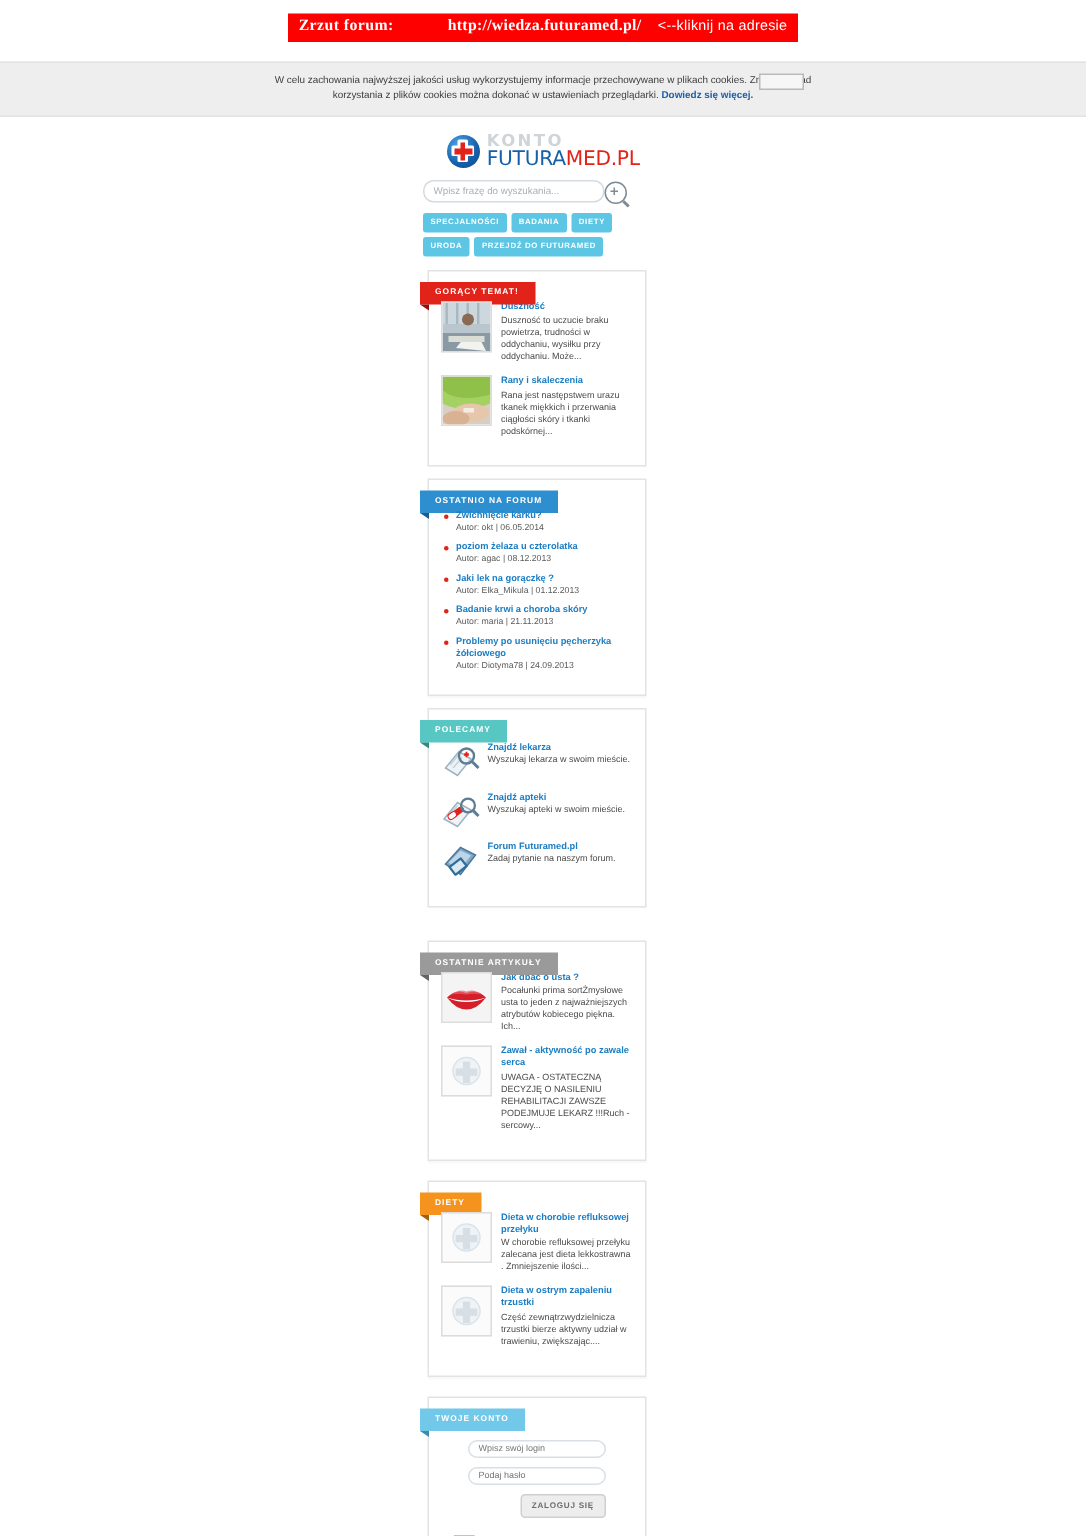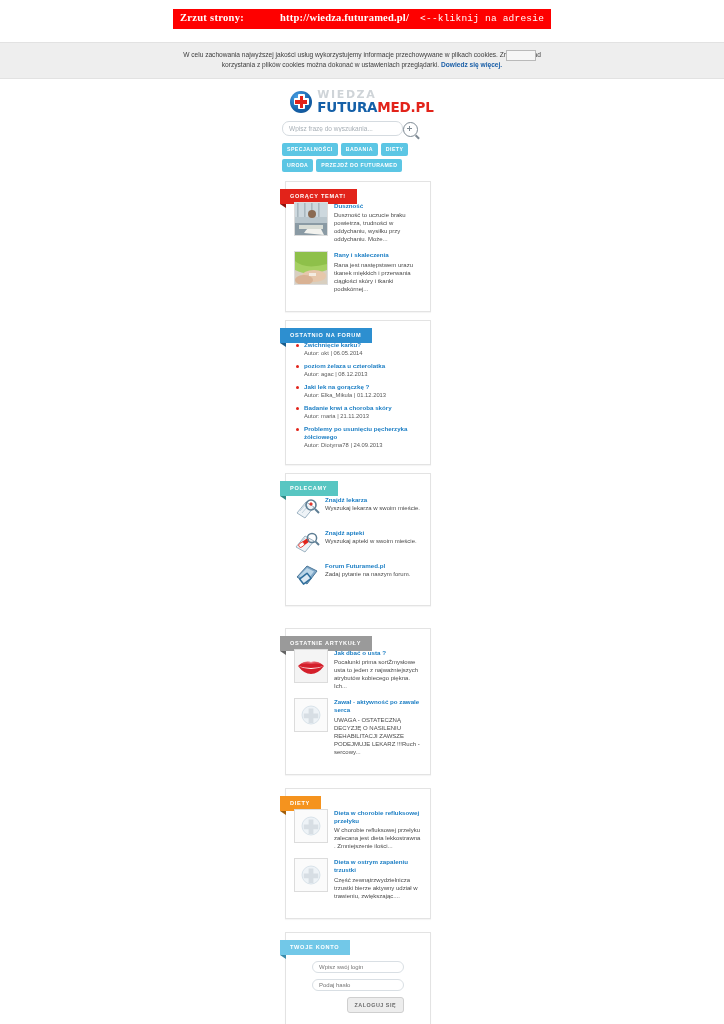--- a/index.html
+++ b/index.html
@@ -14,21 +14,21 @@
   
   .topbar-wrap{width:100%;padding-top:9px;text-align:center;}
   .topbar{
     display:inline-block;background:#fe0000;color:#ffffff;
     font-family:"Liberation Serif","DejaVu Serif",serif;
     font-weight:bold;font-size:10.5px;letter-spacing:.2px;
     padding:3px 7px 4px 7px;line-height:12px;white-space:nowrap;
   }
   .topbar .lbl{letter-spacing:.3px;}
   .topbar .url{margin-left:8px;}
-  .topbar .hint{margin-left:11px;font-weight:normal;font-family:Liberation Mono, monospace;font-size:9.5px;}
+  .topbar .hint{margin-left:11px;font-weight:normal;font-family:Liberation Sans, sans-serif;font-size:9.5px;}
 
   
   .cookiebar{
     margin-top:13px;width:100%;background:#eeeeee;
     border-top:1px solid #e2e2e2;border-bottom:1px solid #e2e2e2;
     padding:7px 0 8px 0;box-sizing:border-box;position:relative;
     text-align:center;
   }
   .cookiebar p{margin:0;font-size:6.6px;line-height:10px;color:#3d3d3d;}
   .cookiebar a{color:#1a5fa8;font-weight:bold;text-decoration:none;}
@@ -48,21 +48,21 @@
   .logo-mark::before,.logo-mark::after{content:"";position:absolute;background:#ffffff;}
   .logo-mark::before{left:7.5px;top:3.5px;width:7px;height:15px;border-radius:1px;}
   .logo-mark::after{left:3.5px;top:7.5px;width:15px;height:7px;border-radius:1px;}
   .logo-cross{position:absolute;left:5px;top:5px;width:12px;height:12px;z-index:2;}
   .logo-cross i{position:absolute;background:#e2231a;display:block;}
   .logo-cross i:nth-child(1){left:4.2px;top:0;width:3.6px;height:12px;}
   .logo-cross i:nth-child(2){left:0;top:4.2px;width:12px;height:3.6px;}
   .logo-txt{line-height:1;}
   .logo-top{font-size:11px;letter-spacing:1.6px;color:#cfd4d8;font-weight:bold;
     font-family:"DejaVu Sans",sans-serif;display:block;margin-bottom:1px;}
-  .logo-bot{font-size:13.5px;font-weight:bold;letter-spacing:-.2px;display:block;
+  .logo-bot{font-size:13.5px;font-weight:normal;letter-spacing:-.2px;display:block;
     font-family:"DejaVu Sans",sans-serif;}
   .logo-bot .b1{color:#1560a8;}
   .logo-bot .b2{color:#e2231a;}
 
   
   .search{position:relative;width:160px;height:15px;margin-bottom:7px;}
   .search input{
     width:121px;height:15px;box-sizing:border-box;
     border:1px solid #d5dbe0;border-radius:7px;background:#fff;
     padding:0 6px;font-size:6.5px;color:#9aa3ab;outline:none;
@@ -147,21 +147,21 @@
     font-weight:bold;letter-spacing:.5px;padding:4px 7px;cursor:pointer;
     font-family:"Liberation Sans",sans-serif;}
   .reg{display:flex;align-items:center;padding-left:6px;}
   .reg .ic{width:22px;height:24px;flex:none;margin-right:5px;}
 </style>
 </head>
 <body>
 
 <div class="topbar-wrap">
   <div class="topbar">
-    <span class="lbl">Zrzut strony:</span><a class="url" href="#" style="color:#fff;text-decoration:none;padding-left:28px;">http://wiedza.futuramed.pl/</a><span class="hint">&lt;--kliknij na adresie</span>
+    <span class="lbl">Zrzut forum:</span><a class="url" href="#" style="color:#fff;text-decoration:none;padding-left:28px;">http://wiedza.futuramed.pl/</a><span class="hint">&lt;--kliknij na adresie</span>
   </div>
 </div>
 
 <div class="cookiebar">
   <p>W celu zachowania najwyższej jakości usług wykorzystujemy informacje przechowywane w plikach cookies. Zmiany zasad</p>
   <p>
     <span>korzystania z plików cookies można dokonać w ustawieniach przeglądarki.</span>
     <a href="#">Dowiedz się więcej.</a>
   </p>
   <div class="cookie-close"></div>
@@ -170,21 +170,21 @@
 <div class="page">
 
   <div class="logo-row">
     <div class="logo-mark">
       <div class="logo-cross">
           <i></i>
           <i></i>
         </div>
     </div>
     <div class="logo-txt">
-      <span class="logo-top">WIEDZA</span>
+      <span class="logo-top">KONTO</span>
       <span class="logo-bot"><span class="b1">FUTURA</span><span class="b2">MED.PL</span></span>
     </div>
   </div>
 
   <div class="search">
     <input type="text" placeholder="Wpisz frazę do wyszukania..." value="" style="">
     <div class="search-btn">
       <span class="plus">
           <i></i>
           <i></i>

